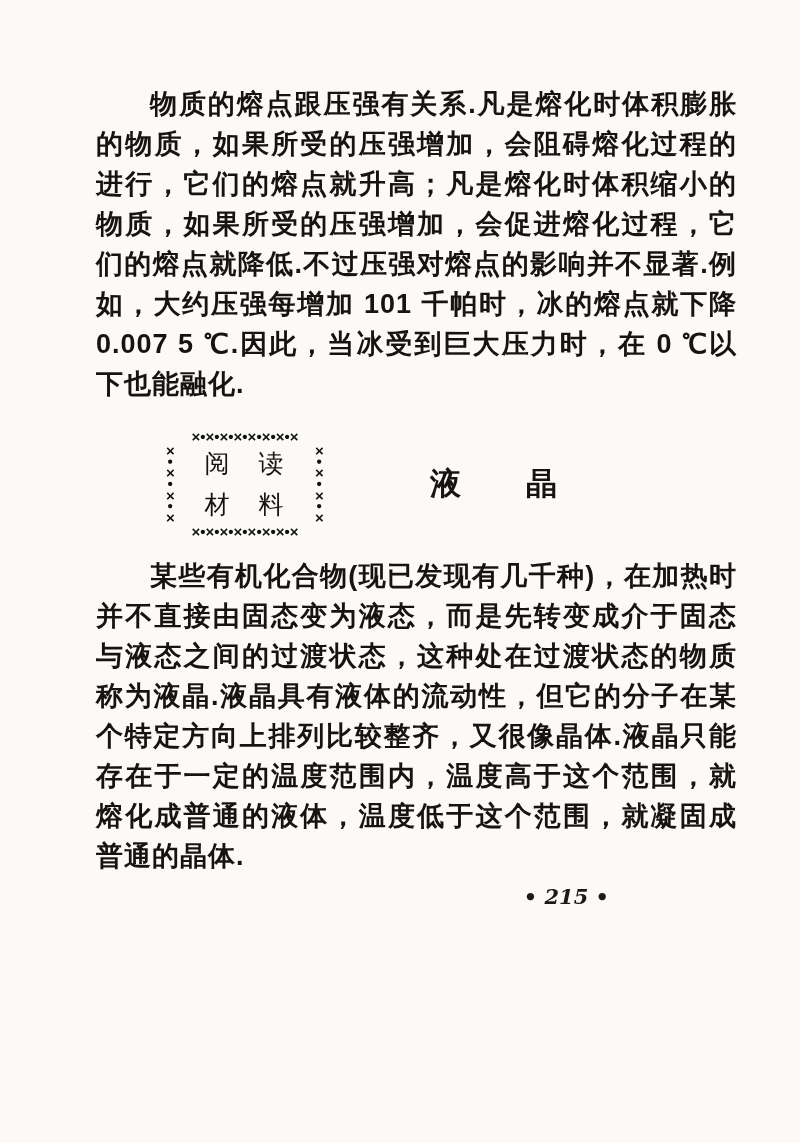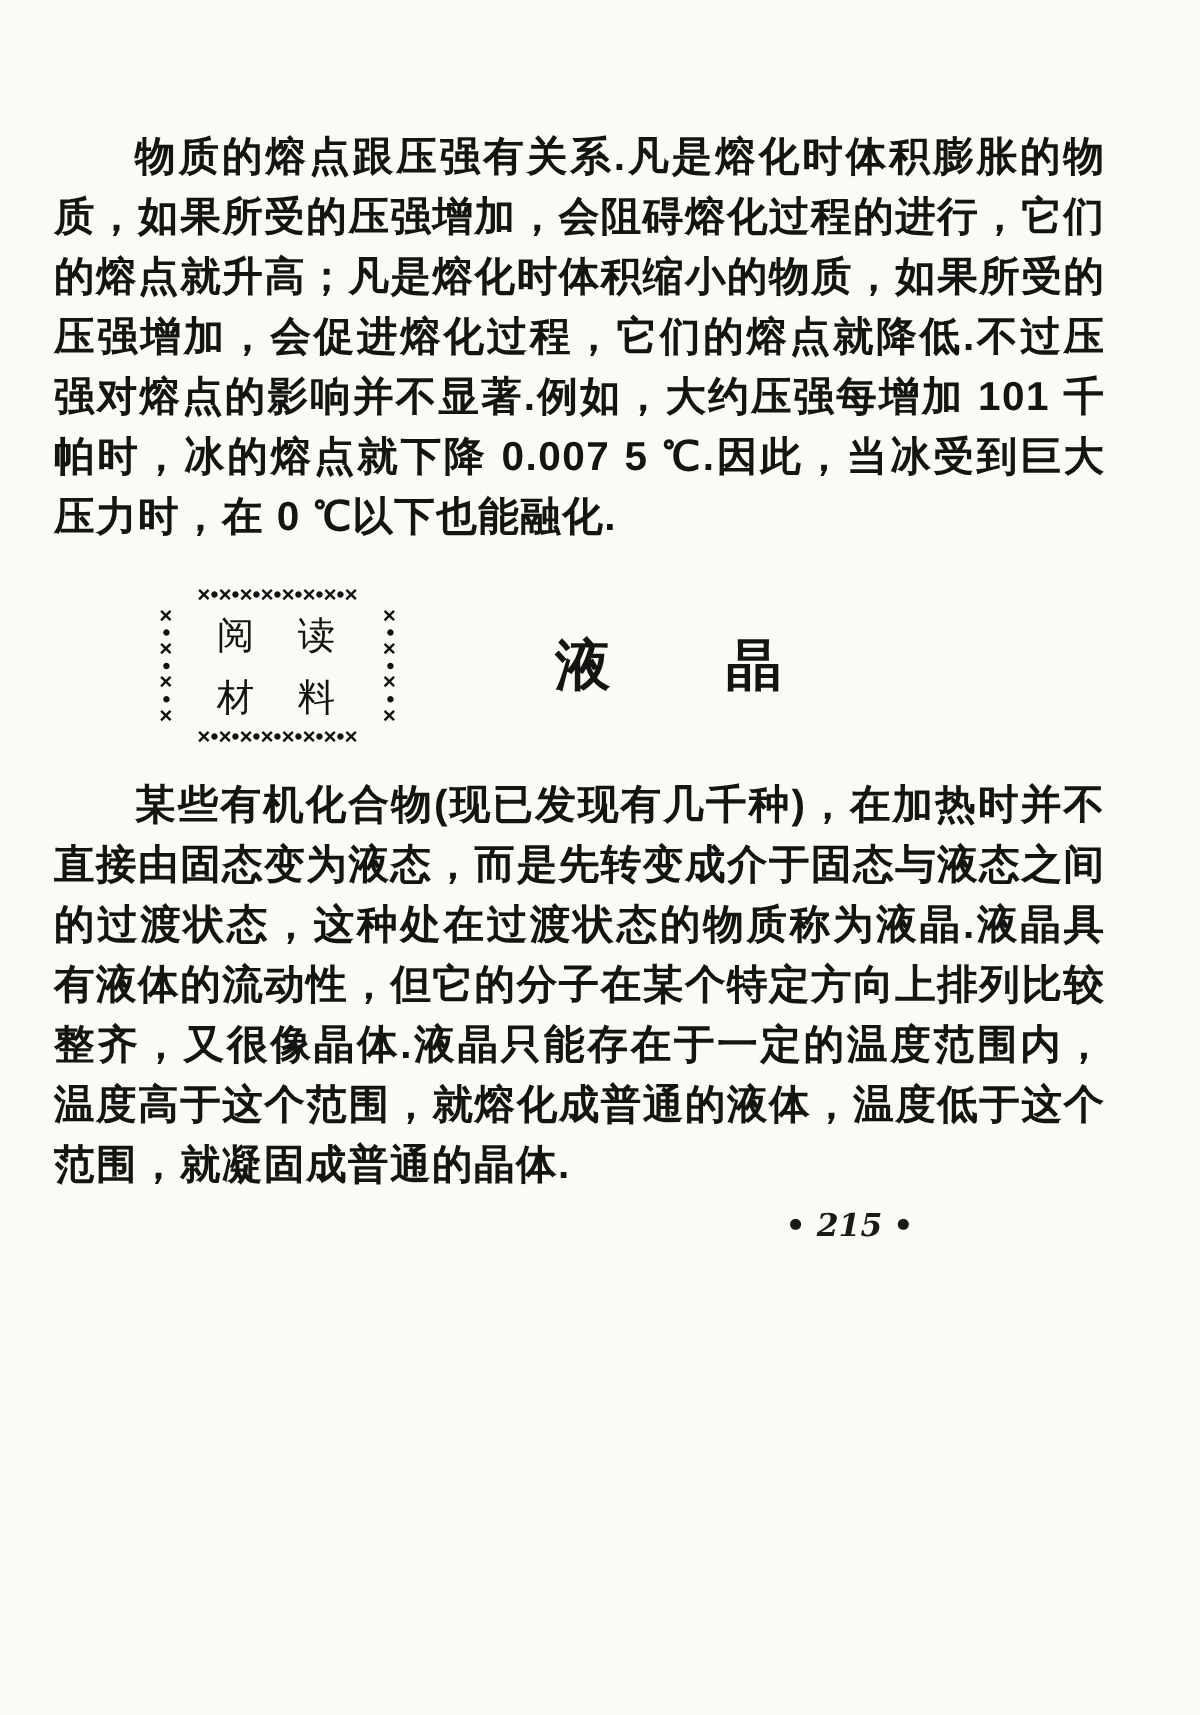--- a/index.html
+++ b/index.html
@@ -3,21 +3,21 @@
 <meta charset="utf-8">
 <style>
   html, body { margin: 0; padding: 0; }
   body { background: #e9e7e2; }
   .page {
     position: relative;
     width: 800px;
     height: 1143px;
     margin: 0 auto;
     box-sizing: border-box;
-    padding: 84px 63px 0 36px;
+    padding: 84px 63px 0 96px;
     background: #fbfaf6;
     color: #161412;
     font-family: "Liberation Sans", sans-serif;
     font-weight: 700;
     overflow: hidden;
   }
   .para {
     margin: 0;
     font-size: 27px;
     line-height: 40px;
@@ -59,21 +59,21 @@
     flex-direction: column;
     justify-content: center;
     align-items: center;
     gap: 8px;
     font-size: 25px;
     font-weight: 400;
     letter-spacing: 2px;
   }
   .section-title {
     margin: 0 0 0 106px;
-    font-size: 37px;
+    font-size: 31px;
     font-weight: 900;
     letter-spacing: 1px;
   }
   .page-number {
     margin-top: 8px;
     text-align: right;
     padding-right: 128px;
     font-family: "DejaVu Serif", serif;
     font-style: italic;
     font-weight: 700;

